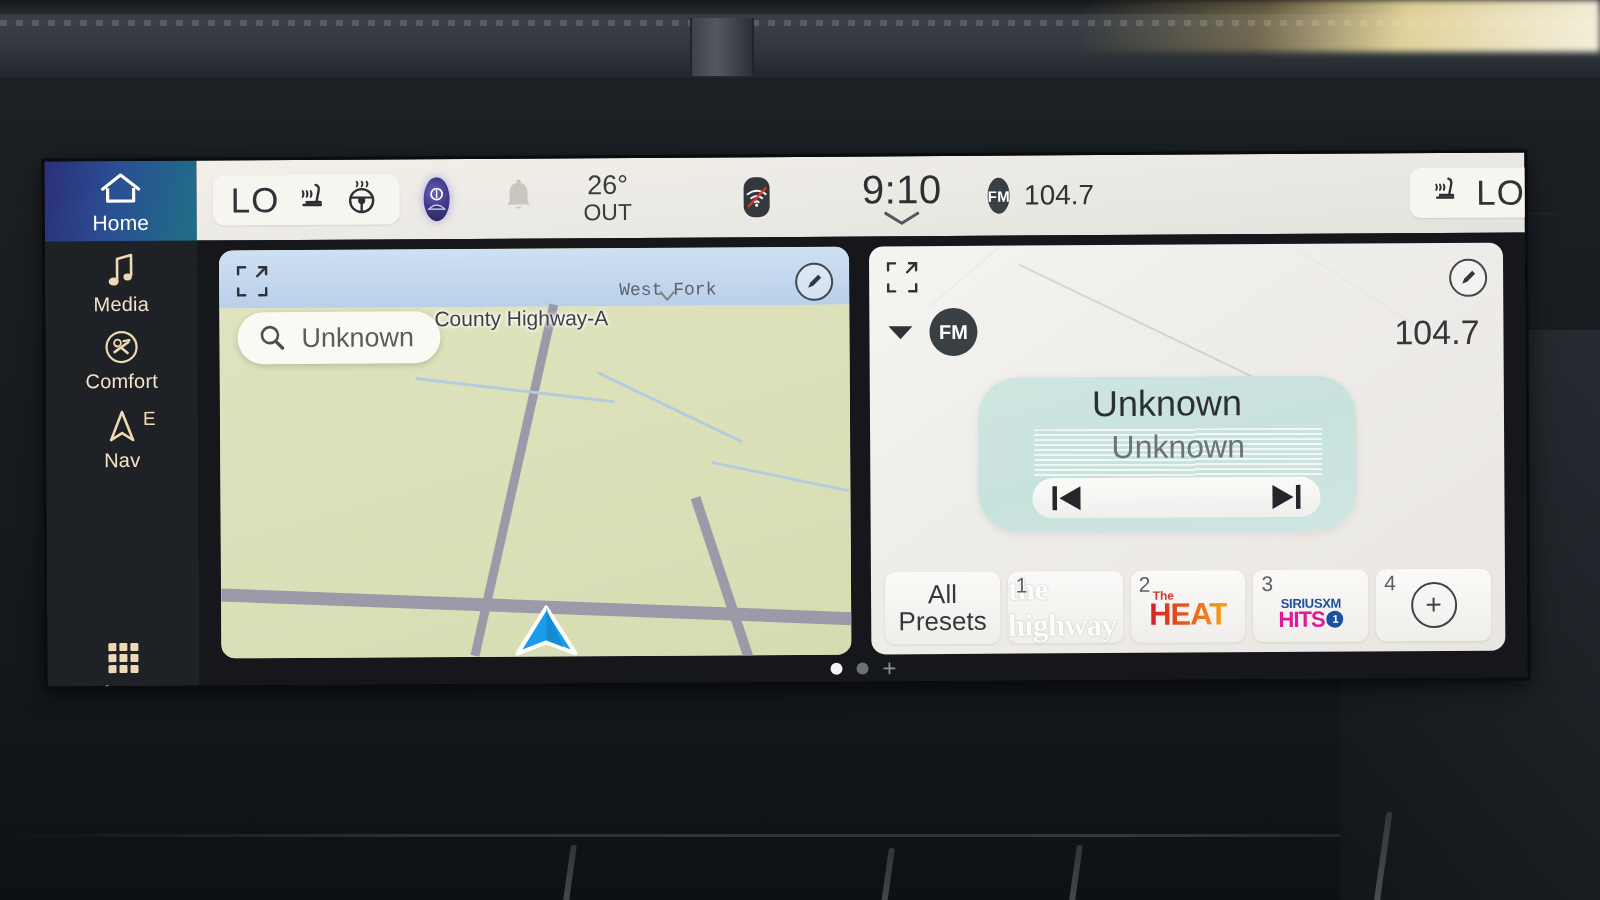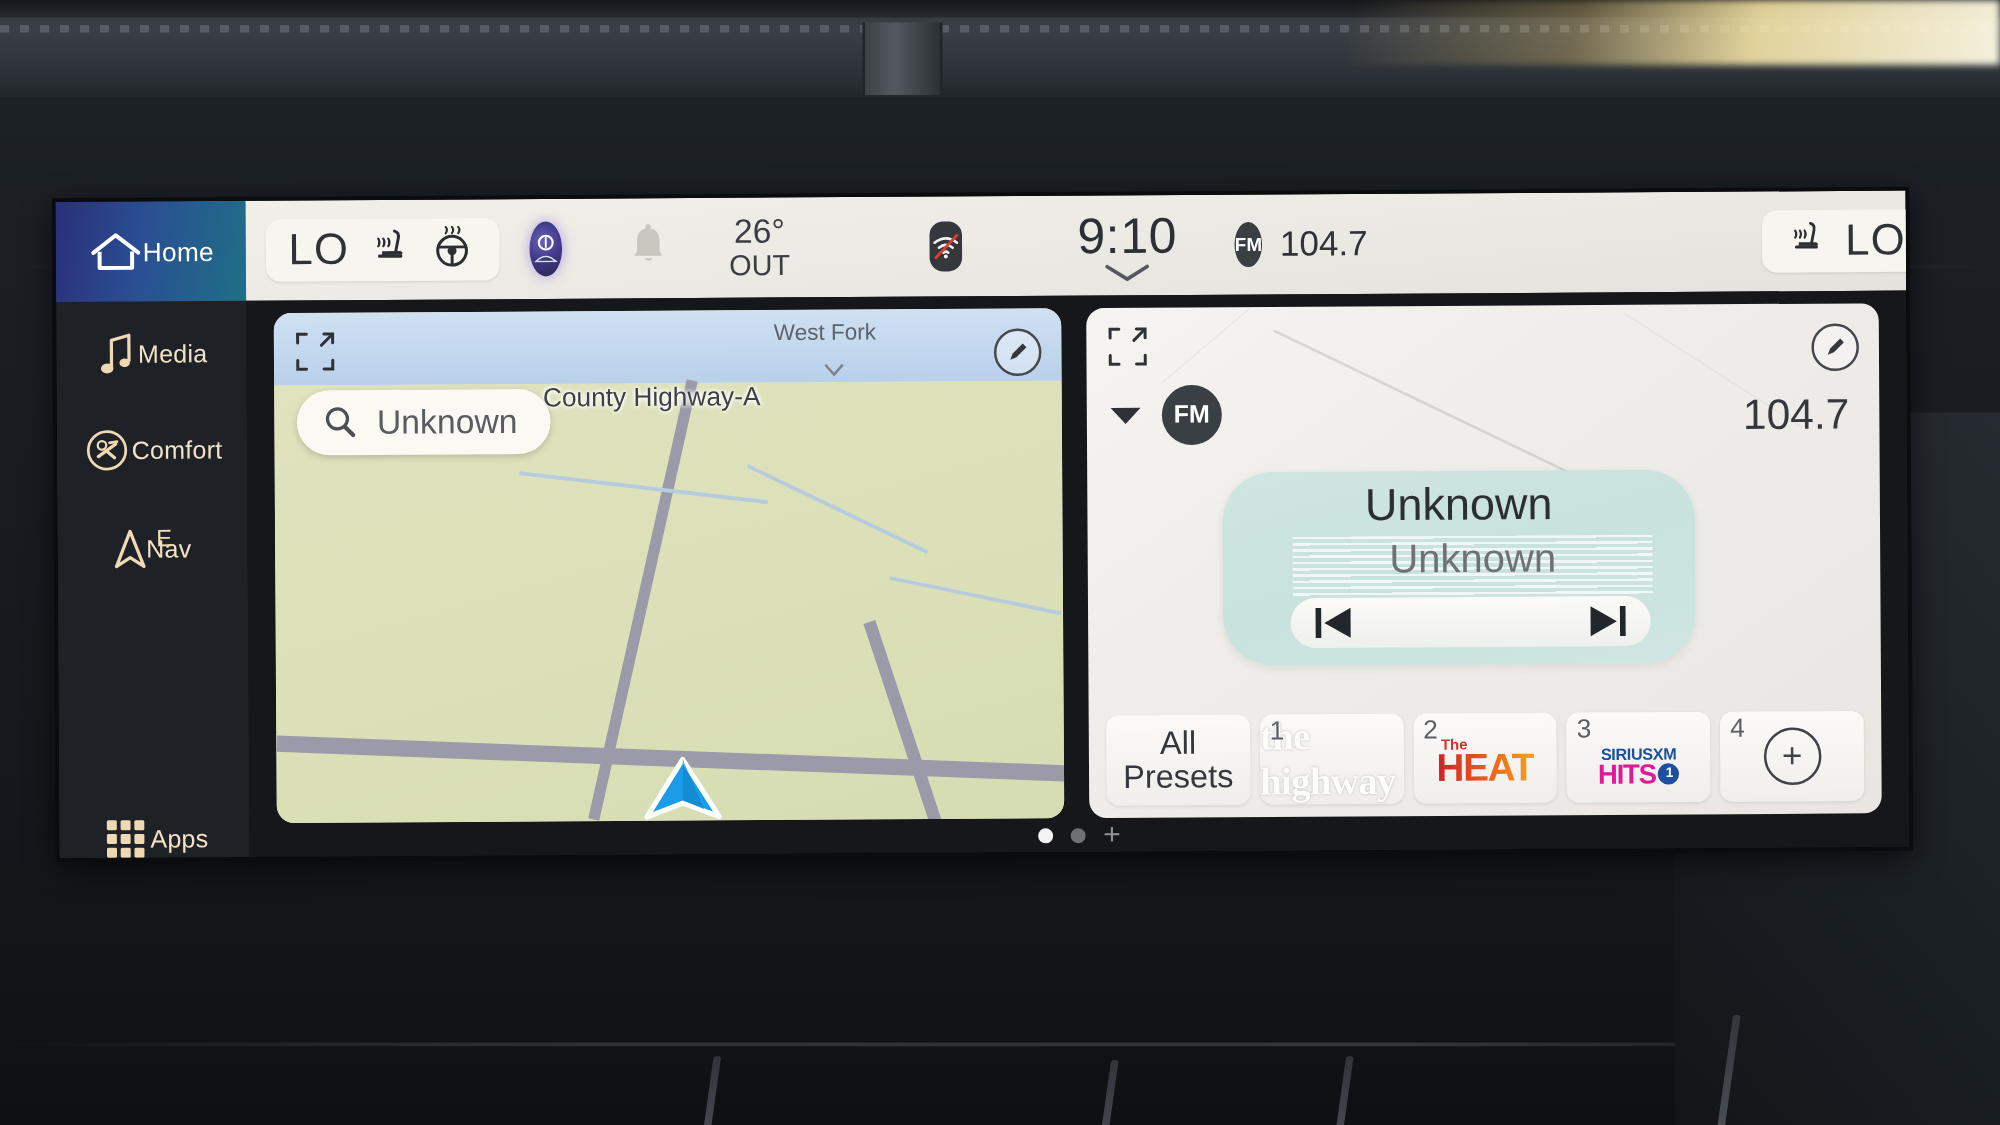--- a/index.html
+++ b/index.html
@@ -65,21 +65,21 @@
   }
   .screen-inner{position:absolute;inset:0;background:#191b1f;}
 
   
   #sidebar{
     position:absolute;left:0;top:0;width:152px;height:525px;
     background:#1e2126;
   }
   .side-item{
     position:absolute;left:0;width:152px;
-    display:flex;flex-direction:row;align-items:center;justify-content:center;
+    display:flex;flex-direction:column;align-items:center;justify-content:center;
     color:#efd9b4;
   }
   .side-item .lbl{font-size:20px;letter-spacing:.2px;margin-top:3px;color:#f3e2c6;}
   .side-item .ico{height:40px;display:flex;align-items:center;justify-content:center;}
   .side-home{
     top:0;height:80px;
     background:linear-gradient(100deg,#2b2f7a 0%,#2a4f93 45%,#1f6f86 100%);
     color:#fff;
   }
   .side-home .lbl{color:#fff;font-size:21px;}
@@ -441,21 +441,21 @@
       <div class="map-sky"></div>
       <div class="map-land"></div>
 
       <div class="road" style="left:330px;top:56px;width:9px;height:360px;transform:rotate(13deg);transform-origin:top center;"></div>
       <div class="road" style="left:0px;top:352px;width:640px;height:13px;transform:rotate(2.5deg);"></div>
       <div class="road" style="left:470px;top:250px;width:10px;height:170px;transform:rotate(-18deg);transform-origin:top center;"></div>
       <div class="river" style="left:195px;top:140px;width:200px;height:3px;transform:rotate(7deg);"></div>
       <div class="river" style="left:370px;top:158px;width:160px;height:3px;transform:rotate(26deg);"></div>
       <div class="river" style="left:490px;top:228px;width:140px;height:3px;transform:rotate(12deg);"></div>
 
-      <div class="sky-label" style="left:400px;top:8px;">West Fork</div>
+      <div class="sky-label" style="left:400px;top:32px;font-family:Liberation Mono, monospace;">West Fork</div>
       <svg width="20" height="12" viewBox="0 0 20 12" style="position:absolute;left:438px;top:42px;">
         <path d="M3 2 L10 10 L17 2" fill="none" stroke="#7c838b" stroke-width="2"></path>
       </svg>
 
       <div class="map-label" style="left:215px;top:58px;">County Highway-A</div>
 
       <div class="expand-btn">
         <svg width="34" height="34" viewBox="0 0 34 34">
           <g fill="none" stroke="#2e3236" stroke-width="2.4" stroke-linecap="round">
             <path d="M3 10 L3 3 L10 3"></path>

